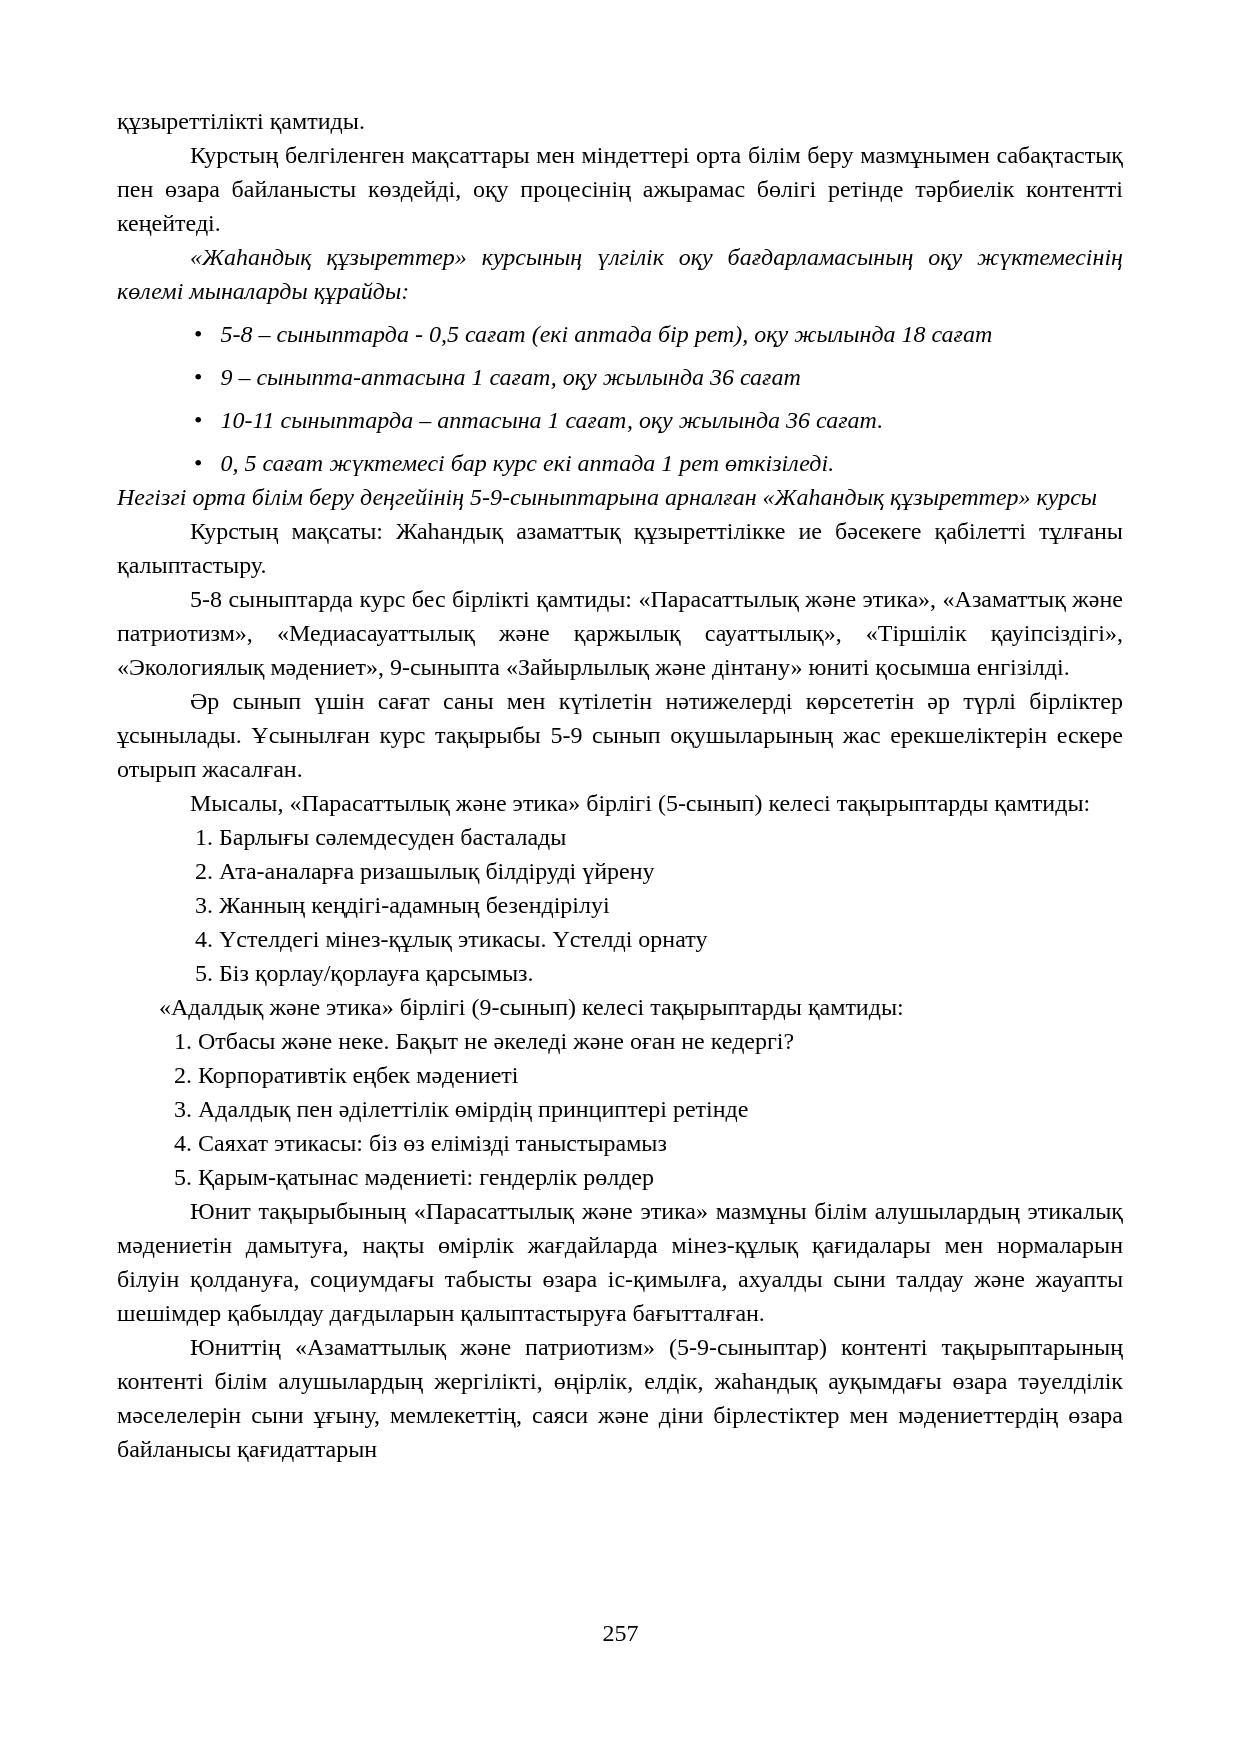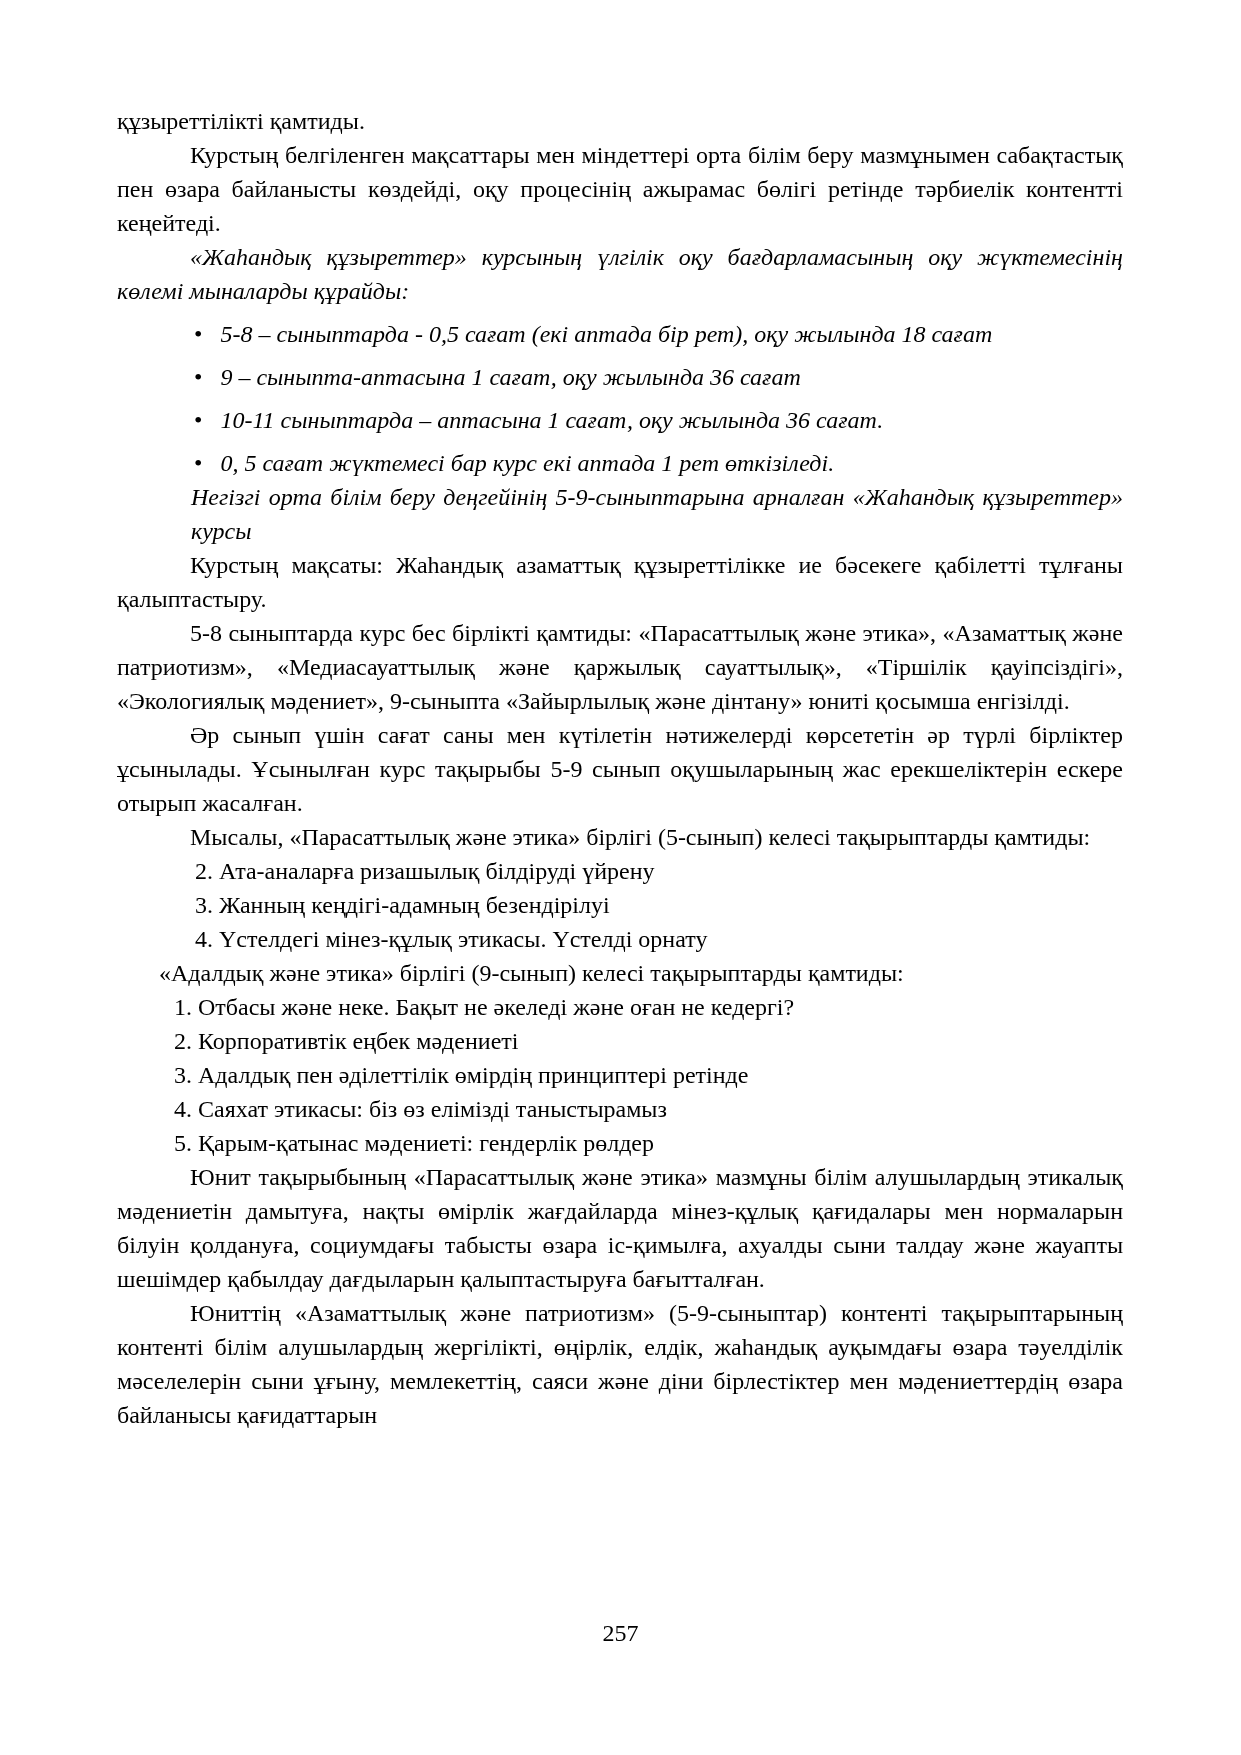--- a/index.html
+++ b/index.html
@@ -22,21 +22,21 @@
     left: 117px;
     top: 104px;
     width: 1006px;
   }
   .bk { margin: 0; padding: 0; }
   .just { text-align: justify; }
   .ind { text-indent: 73px; }
   .italic { font-style: italic; }
   .bullet { padding-left: 77px; margin-top: 9px; }
   .bmark { font-style: normal; margin-right: 18px; }
-  .blockind { margin-left: 74px; }
+  .blockind { }
   .l1 { margin-left: 78px; }
   .sub { margin-left: 42px; }
   .l2 { margin-left: 57px; font-family: Liberation Serif, serif; }
   .pagenum {
     position: absolute;
     top: 1616px;
     left: 0;
     width: 1241px;
     text-align: center;
   }
@@ -53,23 +53,25 @@
   <p class="bk just bullet italic"><span class="bmark">•</span><span>9 – сыныпта-аптасына 1 сағат, оқу жылында 36 сағат</span></p>
   <p class="bk just bullet italic"><span class="bmark">•</span><span>10-11 сыныптарда – аптасына 1 сағат, оқу жылында 36 сағат.</span></p>
   <p class="bk just bullet italic"><span class="bmark">•</span><span>0, 5 сағат жүктемесі бар курс екі аптада 1 рет өткізіледі.</span></p>
 
   <p class="bk just blockind italic">Негізгі орта білім беру деңгейінің 5-9-сыныптарына арналған «Жаһандық құзыреттер» курсы</p>
   <p class="bk just ind">Курстың мақсаты: Жаһандық азаматтық құзыреттілікке ие бәсекеге қабілетті тұлғаны қалыптастыру.</p>
   <p class="bk just ind">5-8 сыныптарда курс бес бірлікті қамтиды: «Парасаттылық және этика», «Азаматтық және патриотизм», «Медиасауаттылық және қаржылық сауаттылық», «Тіршілік қауіпсіздігі», «Экологиялық мәдениет», 9-сыныпта «Зайырлылық және дінтану» юниті қосымша енгізілді.</p>
   <p class="bk just ind">Әр сынып үшін сағат саны мен күтілетін нәтижелерді көрсететін әр түрлі бірліктер ұсынылады. Ұсынылған курс тақырыбы 5-9 сынып оқушыларының жас ерекшеліктерін ескере отырып жасалған.</p>
   <p class="bk just ind">Мысалы, «Парасаттылық және этика» бірлігі (5-сынып) келесі тақырыптарды қамтиды:</p>
 
+  <p class="bk l1">1. Барлығы сәлемдесуден басталады</p>
   <p class="bk l1">2. Ата-аналарға ризашылық білдіруді үйрену</p>
   <p class="bk l1">3. Жанның кеңдігі-адамның безендірілуі</p>
   <p class="bk l1">4. Үстелдегі мінез-құлық этикасы. Үстелді орнату</p>
+  <p class="bk l1">5. Біз қорлау/қорлауға қарсымыз.</p>
 
   <p class="bk sub">«Адалдық және этика» бірлігі (9-сынып) келесі тақырыптарды қамтиды:</p>
 
   <p class="bk l2">1. Отбасы және неке. Бақыт не әкеледі және оған не кедергі?</p>
   <p class="bk l2">2. Корпоративтік еңбек мәдениеті</p>
   <p class="bk l2">3. Адалдық пен әділеттілік өмірдің принциптері ретінде</p>
   <p class="bk l2">4. Саяхат этикасы: біз өз елімізді таныстырамыз</p>
   <p class="bk l2">5. Қарым-қатынас мәдениеті: гендерлік рөлдер</p>
 
   <p class="bk just ind">Юнит тақырыбының «Парасаттылық және этика» мазмұны білім алушылардың этикалық мәдениетін дамытуға, нақты өмірлік жағдайларда мінез-құлық қағидалары мен нормаларын білуін қолдануға, социумдағы табысты өзара іс-қимылға, ахуалды сыни талдау және жауапты шешімдер қабылдау дағдыларын қалыптастыруға бағытталған.</p>

